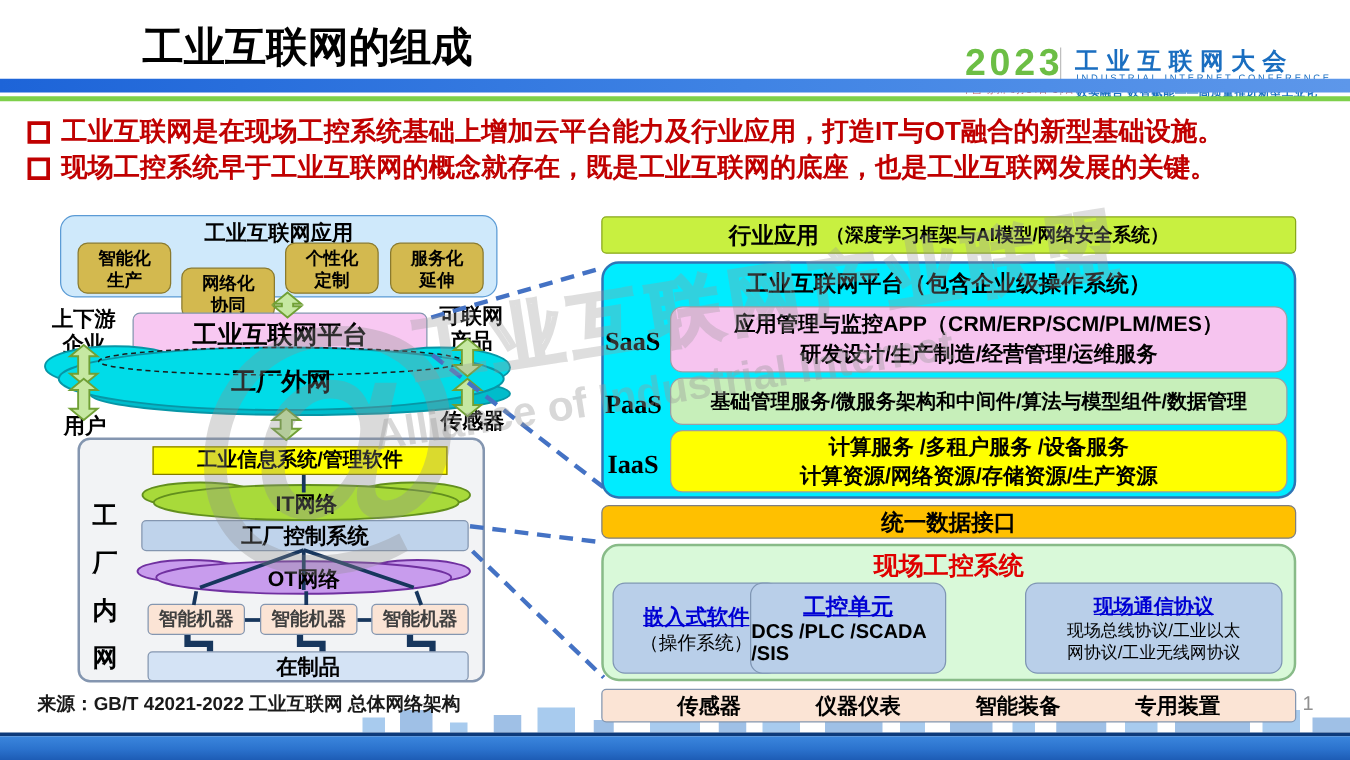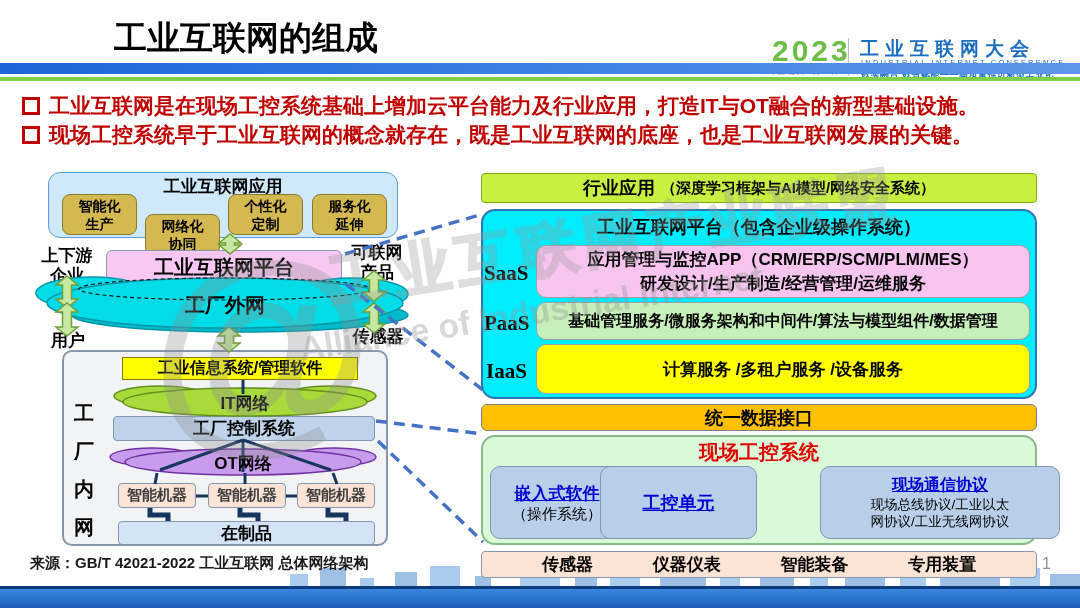--- a/index.html
+++ b/index.html
@@ -234,34 +234,36 @@
   <div>应用管理与监控APP（CRM/ERP/SCM/PLM/MES）</div>
   <div>研发设计/生产制造/经营管理/运维服务</div>
 </div>
 
 <div class="abs layerlabel" style="left:484px;top:311px;">PaaS</div>
 <div class="bx paasbox rp">基础管理服务/微服务架构和中间件/算法与模型组件/数据管理</div>
 
 <div class="abs layerlabel" style="left:486px;top:359px;">IaaS</div>
 <div class="bx iaasbox rp">
   <div>计算服务 /多租户服务 /设备服务</div>
+  <div>计算资源/网络资源/存储资源/生产资源</div>
 </div>
 
 <div class="bx orangebox rp">统一数据接口</div>
 
 <div class="bx fieldbox rp"></div>
 <div class="abs fieldtitle">现场工控系统</div>
 <div class="bx fbox" style="left:490px;width:134px;">
   <div class="t" style="font-size:17px;">嵌入式软件</div>
   <div style="font-size:15px;">（操作系统）</div>
 </div>
 <div class="bx fbox" style="left:600px;width:157px;">
   <div class="t" style="font-size:18px;">工控单元</div>
-</div>
-<div class="bx fbox" style="left:820px;width:240px;">
+  <div class="b" style="font-size:16px;">DCS /PLC /SCADA /SIS</div>
+</div>
+<div class="bx fbox" style="left:820px;width:206px;">
   <div class="t" style="font-size:16px;">现场通信协议</div>
   <div class="preline ctr" style="font-size:13.5px;line-height:17px;">现场总线协议/工业以太
 网协议/工业无线网协议</div>
 </div>
 
 <div class="bx devbox rp">
   <span>传感器</span>
   <span>仪器仪表</span>
   <span>智能装备</span>
   <span>专用装置</span>

